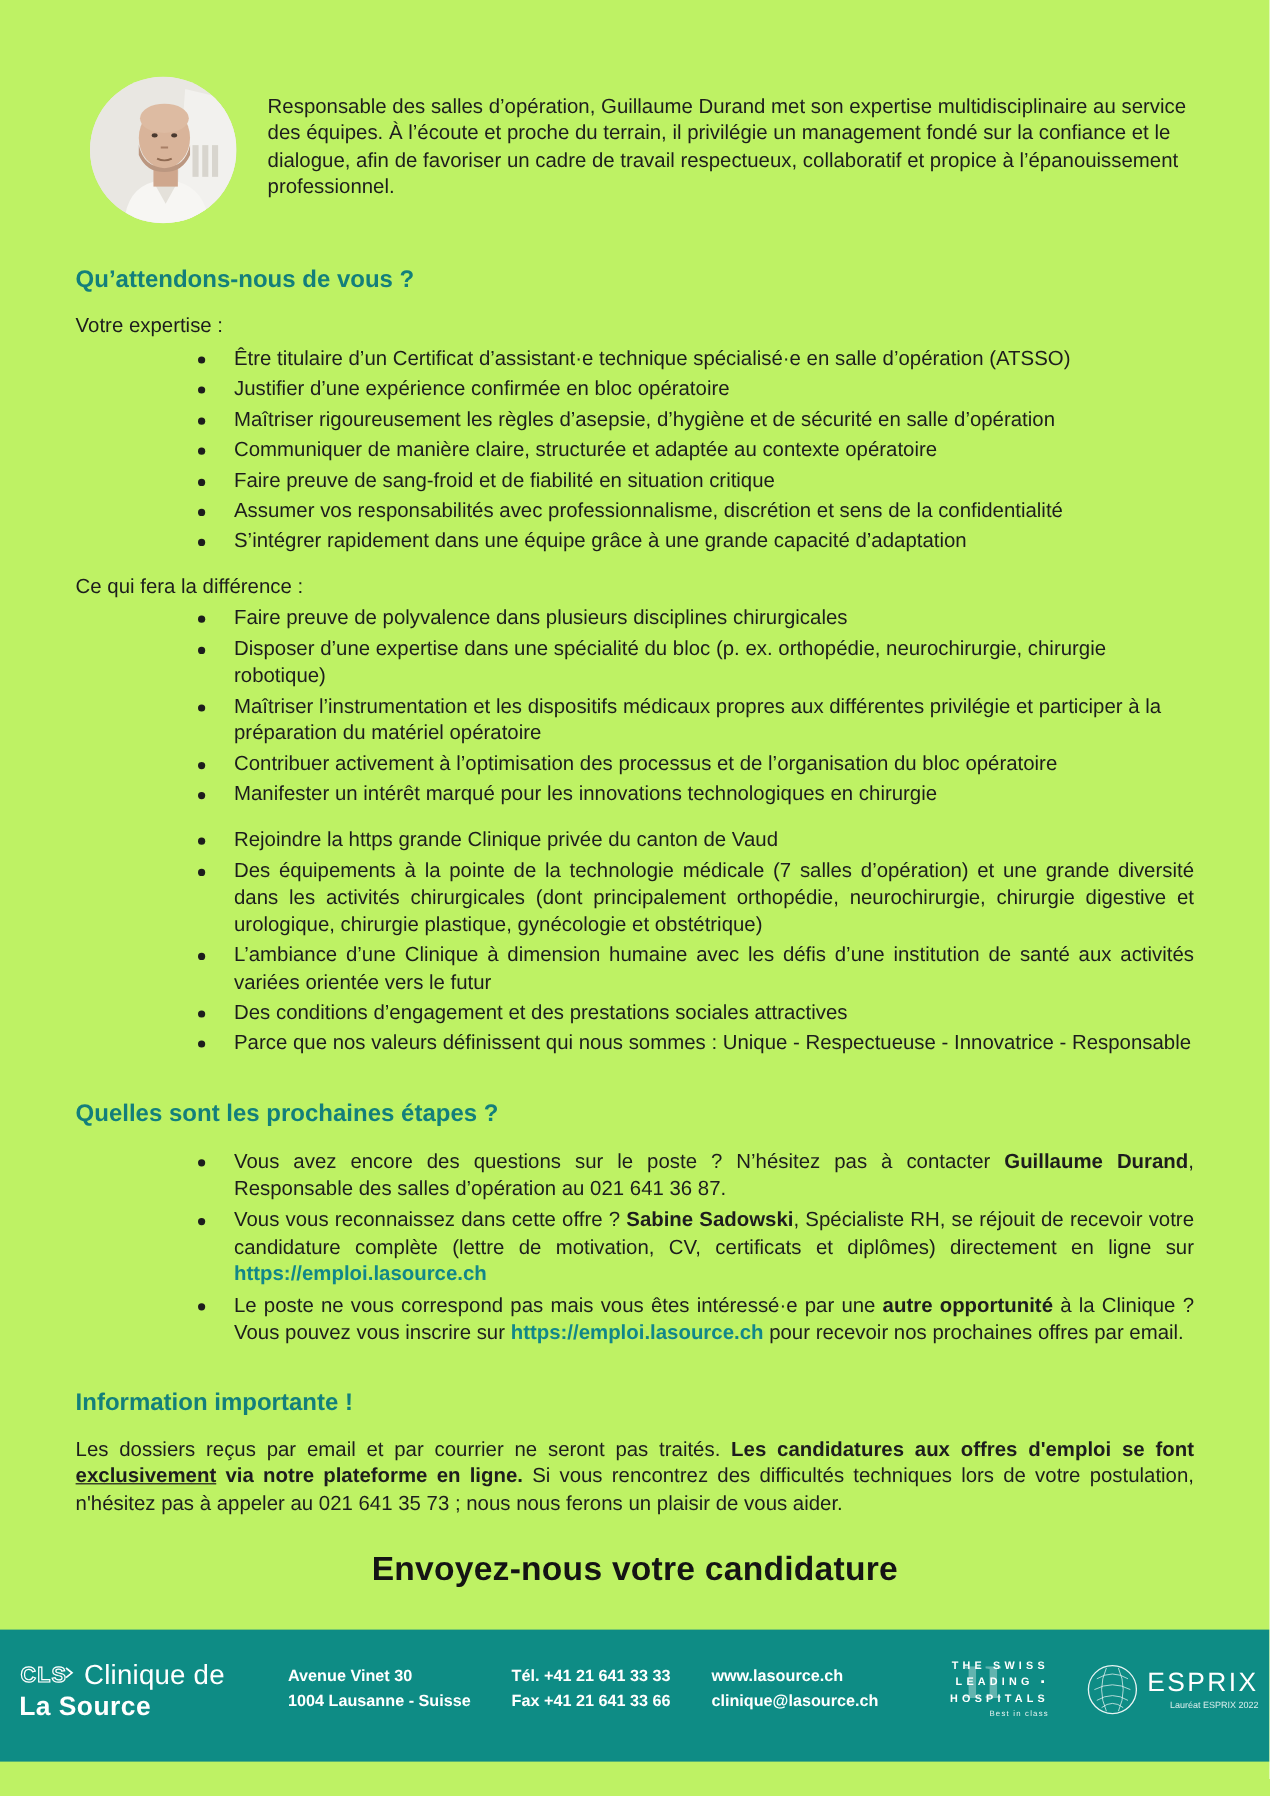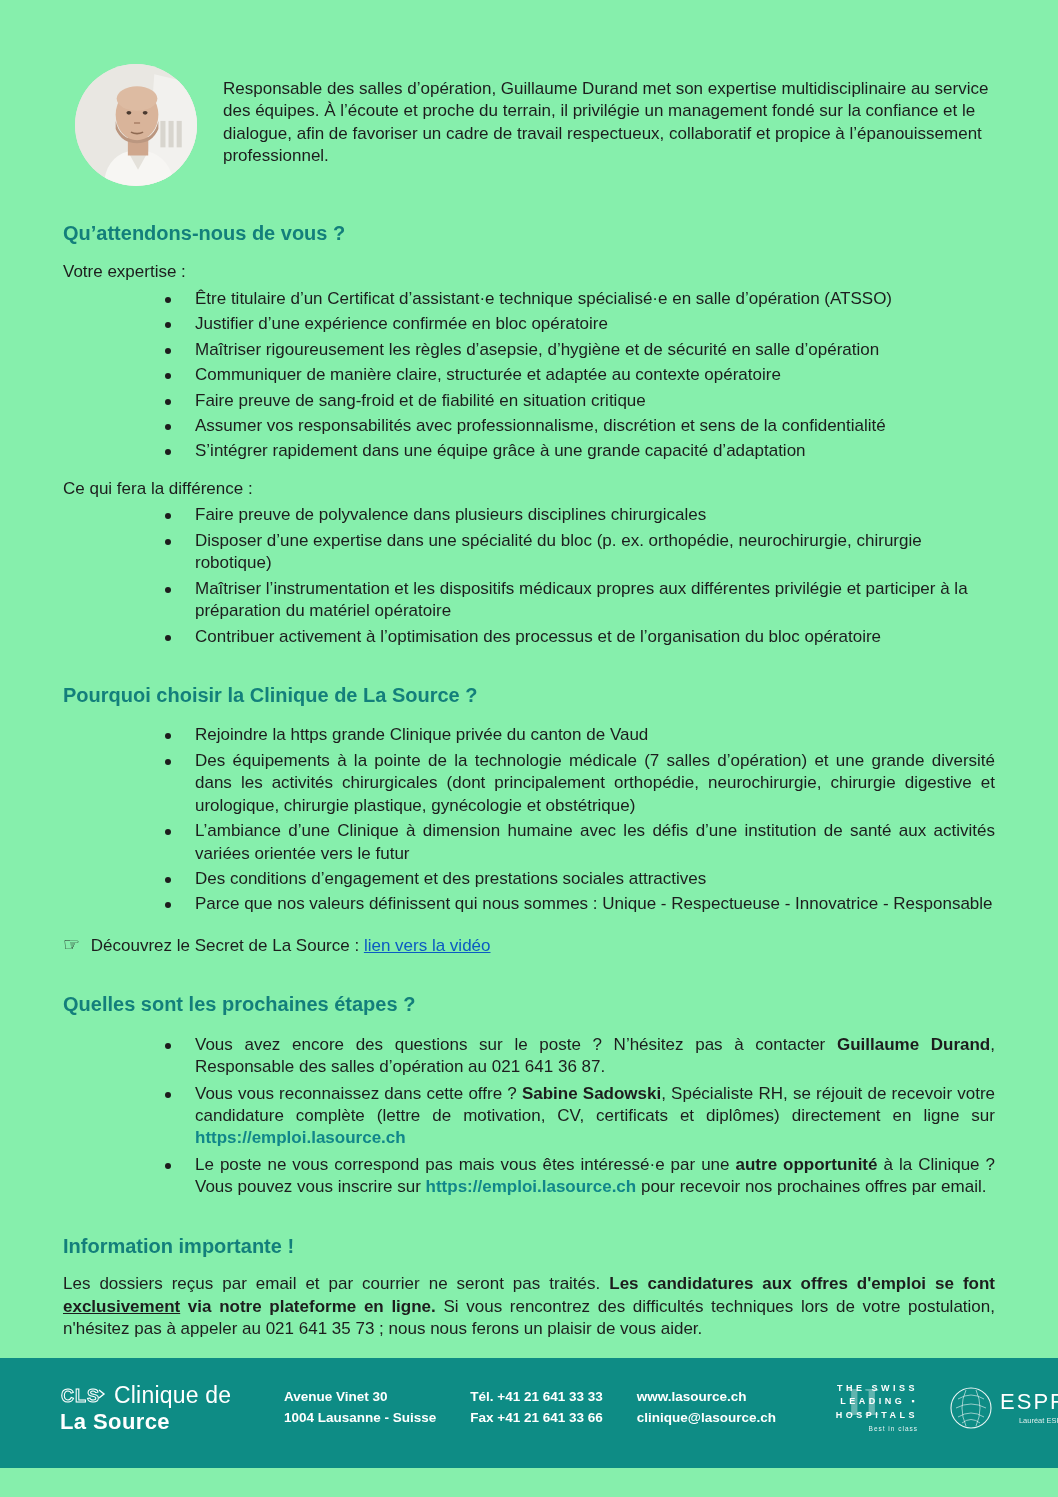--- a/index.html
+++ b/index.html
@@ -1,17 +1,17 @@
 <!DOCTYPE html>
 <html lang="fr"><head>
 <meta charset="utf-8">
 <style>
   html,body{margin:0;padding:0;background:#ffffff;}
   .page{
-    position:relative;width:1058px;height:1497px;background:#86efac;
+    position:relative;width:1058px;height:1497px;background:#bef264;
     font-family:"Liberation Sans","DejaVu Sans",sans-serif;
     color:#1d1d1d;font-size:17px;line-height:1.32;overflow:hidden;
   }
   .content{padding:0 63px;}
   
   .intro-row{display:flex;gap:26px;padding-top:64px;align-items:flex-start;}
   .avatar{width:122px;height:122px;flex:0 0 122px;border-radius:50%;overflow:hidden;margin-left:12px;background:#e8e6e1;}
   .intro-text{margin:14px 0 0;flex:1;}
   
   .section-h{color:#137f7b;font-size:20px;font-weight:bold;margin:34px 0 0;}
@@ -30,21 +30,21 @@
   a.blue-link{color:#0b5bc2;text-decoration:underline;cursor:pointer;}
   .teal-link{color:#11868a;font-weight:bold;cursor:pointer;}
   
   .important-p{margin:14px 0 0;}
   
   .cta{text-align:center;margin-top:26px;}
   .cta-title{font-size:28px;font-weight:bold;color:#141414;letter-spacing:.2px;}
   
   .footer{
     position:absolute;left:0;top:1358px;width:1058px;height:110px;background:#0e8c85;color:#ffffff;
-    display:flex;align-items:center;box-sizing:border-box;padding:0 30px 10px 60px;gap:34px;
+    display:flex;align-items:center;box-sizing:border-box;padding:0 30px 10px 16px;gap:34px;
   }
   .brand{min-width:190px;line-height:1.05;}
   .brand-top{display:flex;align-items:center;gap:8px;font-size:23px;font-weight:500;letter-spacing:.2px;}
   .brand-bottom{font-size:22px;font-weight:bold;letter-spacing:.4px;margin-top:2px;}
   .fcol{font-size:13.5px;font-weight:bold;line-height:1.55;white-space:nowrap;}
   .badges{display:flex;align-items:center;gap:30px;margin-left:auto;}
   .slh{position:relative;text-align:right;min-width:108px;}
   .slh-ii{position:absolute;left:50%;top:-6px;transform:translateX(-50%);font-family:"Liberation Serif","DejaVu Serif",serif;font-size:40px;font-weight:bold;opacity:.35;letter-spacing:2px;}
   .slh-line{position:relative;font-size:9px;letter-spacing:3.5px;font-weight:bold;line-height:1.5;}
   .slh-sub{position:relative;font-size:6.5px;letter-spacing:1px;margin-top:3px;opacity:.9;}
@@ -93,37 +93,32 @@
         <li><span>Assumer vos responsabilités avec professionnalisme, discrétion et sens de la confidentialité</span></li>
         <li><span>S’intégrer rapidement dans une équipe grâce à une grande capacité d’adaptation</span></li>
       </ul>
     <p class="label">Ce qui fera la différence :</p>
     <ul class="blist">
 
     <li><span>Faire preuve de polyvalence dans plusieurs disciplines chirurgicales</span></li>
         <li><span>Disposer d’une expertise dans une spécialité du bloc (p. ex. orthopédie, neurochirurgie, chirurgie robotique)</span></li>
         <li><span>Maîtriser l’instrumentation et les dispositifs médicaux propres aux différentes privilégie et participer à la préparation du matériel opératoire</span></li>
         <li><span>Contribuer activement à l’optimisation des processus et de l’organisation du bloc opératoire</span></li>
+        <li><span>Manifester un intérêt marqué pour les innovations technologiques en chirurgie</span></li>
       </ul>
 
-    <h2 class="section-h">Pourquoi choisir la Clinique de La Source ?</h2>
     <ul class="blist justify" style="margin-top:16px;">
 
     <li><span>Rejoindre la https grande Clinique privée du canton de Vaud</span></li>
         <li><span>Des équipements à la pointe de la technologie médicale (7 salles d’opération) et une grande diversité dans les activités chirurgicales (dont principalement orthopédie, neurochirurgie, chirurgie digestive et urologique, chirurgie plastique, gynécologie et obstétrique)</span></li>
         <li><span>L’ambiance d’une Clinique à dimension humaine avec les défis d’une institution de santé aux activités variées orientée vers le futur</span></li>
         <li><span>Des conditions d’engagement et des prestations sociales attractives</span></li>
         <li><span>Parce que nos valeurs définissent qui nous sommes : Unique - Respectueuse - Innovatrice - Responsable</span></li>
       </ul>
 
-    <p class="pointer-line">
-      <span class="pointer">☞</span>
-      <span>Découvrez le Secret de La Source : </span>
-      <a class="blue-link">lien vers la vidéo</a>
-    </p>
 
     <h2 class="section-h">Quelles sont les prochaines étapes ?</h2>
     <ul class="blist justify" style="margin-top:16px;">
 
     <li style="margin-bottom:4px;"><span><span>Vous avez encore des questions sur le poste ? N’hésitez pas à contacter </span><span style="font-weight: bold;">Guillaume Durand</span><span>, Responsable des salles d’opération au 021 641 36 87.</span></span></li>
         <li style="margin-bottom:4px;"><span><span>Vous vous reconnaissez dans cette offre ? </span><span style="font-weight: bold;">Sabine Sadowski</span><span>, Spécialiste RH, se réjouit de recevoir votre candidature complète (lettre de motivation, CV, certificats et diplômes) directement en ligne sur </span><span class="teal-link" style="font-weight: bold;">https://emploi.lasource.ch</span></span></li>
         <li style="margin-bottom:4px;"><span><span>Le poste ne vous correspond pas mais vous êtes intéressé·e par une </span><span style="font-weight: bold;">autre opportunité</span><span> à la Clinique ? Vous pouvez vous inscrire sur </span><span class="teal-link" style="font-weight: bold;">https://emploi.lasource.ch</span><span> pour recevoir nos prochaines offres par email.</span></span></li>
       </ul>
 
     <h2 class="section-h">Information importante !</h2>

